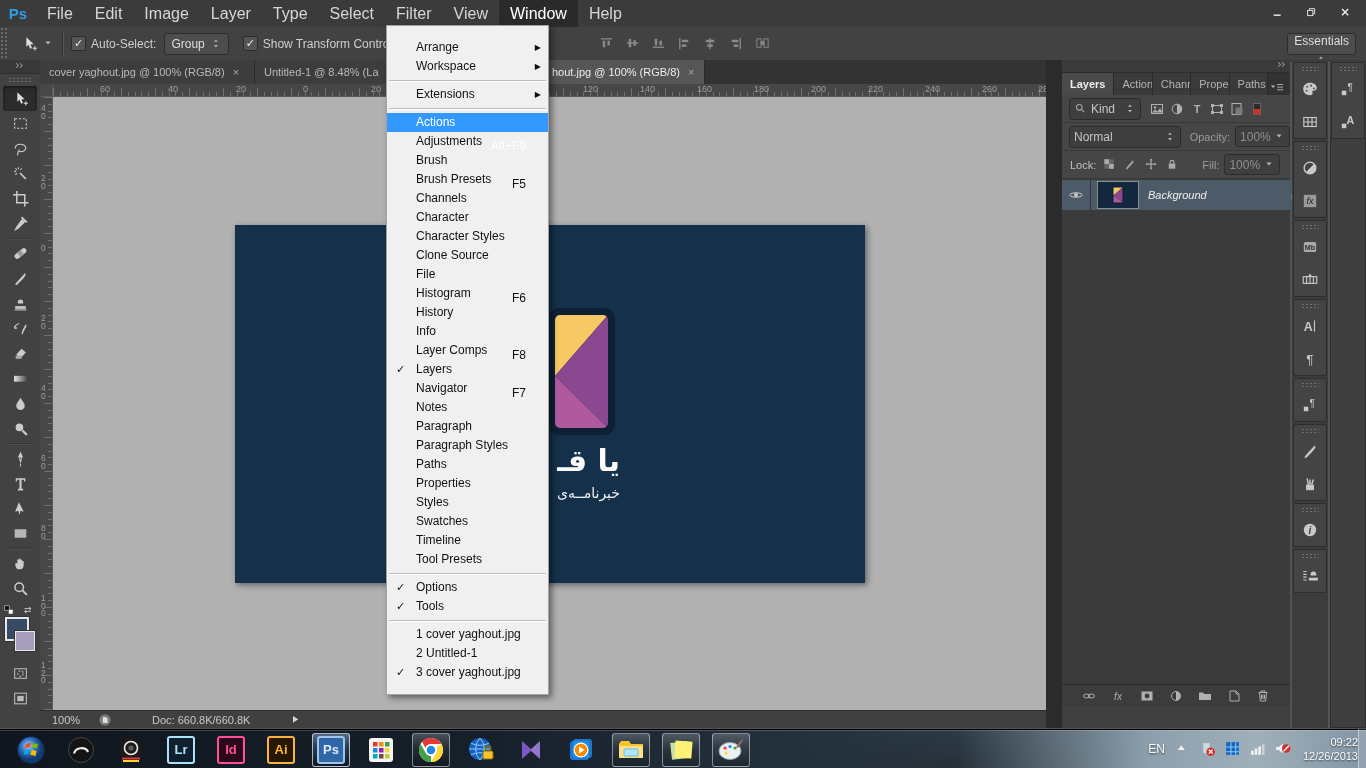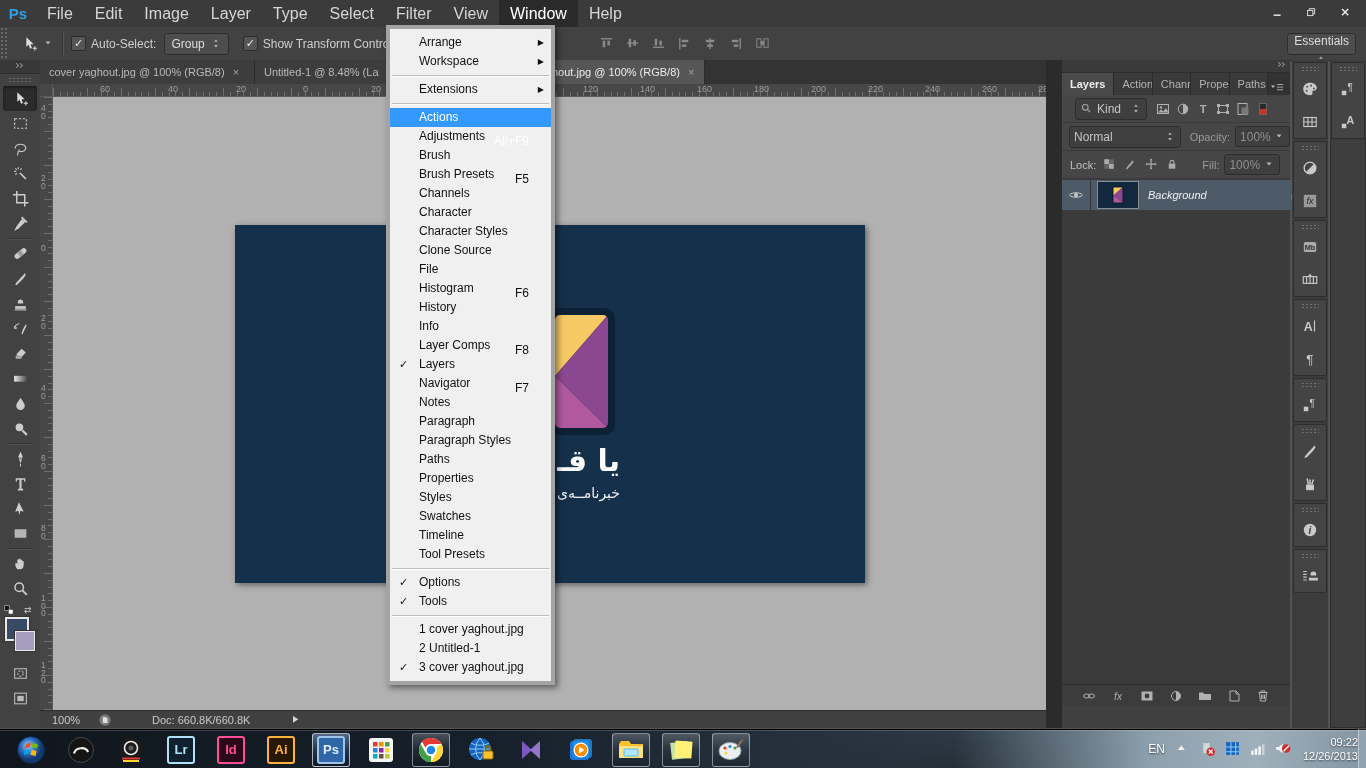--- a/index.html
+++ b/index.html
@@ -96,21 +96,21 @@
 
   
   .strip{top:60px;width:36px;height:668px;background:#3c3c3c;}
   #strip1{left:1292px;} #strip2{left:1330px;}
   .strip-group{margin:2px 1px;background:#444;border:1px solid #2e2e2e;border-radius:2px;}
   .dots{height:5px;margin:3px 7px 1px;background-image:radial-gradient(#707070 1px,transparent 1px);background-size:4px 3px;}
   .strip-btn{height:33px;display:flex;align-items:center;justify-content:center;}
   #strip2-rest{position:absolute;left:1330px;top:138px;width:36px;height:590px;background:#3e3e3e;border:1px solid #2e2e2e;box-sizing:border-box;}
 
   
-  #window-menu{left:386px;top:25px;width:161px;background:#f0f0f0;border:4px solid #a3a3a3;box-shadow:3px 3px 6px rgba(0,0,0,.45);padding:4px 0;z-index:60;color:#1a1a1a;}
+  #window-menu{left:386px;top:25px;width:161px;background:#f0f0f0;border:1px solid #a3a3a3;box-shadow:3px 3px 6px rgba(0,0,0,.45);padding:12px 0;z-index:60;color:#1a1a1a;}
   .wm-item{position:relative;height:19px;line-height:19px;padding:0 24px 0 29px;font-size:12px;color:#111;white-space:nowrap;}
   .wm-item.hl{background:#3399ff;color:#fff;}
   .wm-check{position:absolute;left:9px;top:0;font-size:11px;}
   .wm-shortcut{position:absolute;right:22px;top:0;margin-top:24px;}
   .wm-sub{position:absolute;right:7px;top:0;font-size:8px;}
   .wm-sep{height:1px;background:#bdbdbd;margin:4px 2px;box-shadow:0 1px 0 #fff;}
 
   
   #taskbar{left:0;top:729px;width:1366px;height:39px;
     background:linear-gradient(90deg,#10161d 0%,#16202b 35%,#24313d 58%,#55677553 70%,#8c9fac 84%,#9fb0bb 92%,#8395a3 100%),linear-gradient(#1a2530,#0d141b);
@@ -563,21 +563,21 @@
         <div class="p-tab trunc">Paths</div>
         <div id="panel-menu-btn"><span class="icon">
             <svg viewBox="0 0 16 16" width="18" height="14">
               <path d="M1 5l2.5 3L6 5z" fill="#b5b5b5"></path>
               <path d="M8 4h7M8 7h7M8 10h7" stroke="#b5b5b5"></path>
             </svg>
           </span></div>
       </div>
     <div id="panel-body">
       <div class="prow" style="top:0;">
-        <div class="pcombo" style="margin-left:13px;width:62px;">
+        <div class="pcombo" style="margin-left:7px;width:62px;">
           <span class="icon" id="kind-search">
               <svg viewBox="0 0 16 16" width="13" height="13">
                 <circle cx="6.5" cy="6.5" r="3.5" fill="none" stroke="#a5a5a5" stroke-width="1.3"></circle>
                 <path d="M9 9l3.5 3.5" stroke="#a5a5a5" stroke-width="1.5"></path>
               </svg>
             </span>
           <span>Kind</span>
           <span class="icon" id="kind-arrows" style="margin-left:auto;">
               <svg viewBox="0 0 16 16" width="11" height="14">
                 <path d="M8 1.5l3 3.8H5zM8 14.5l-3-3.8h6z" fill="#b5b5b5" transform="scale(.9)"></path>

